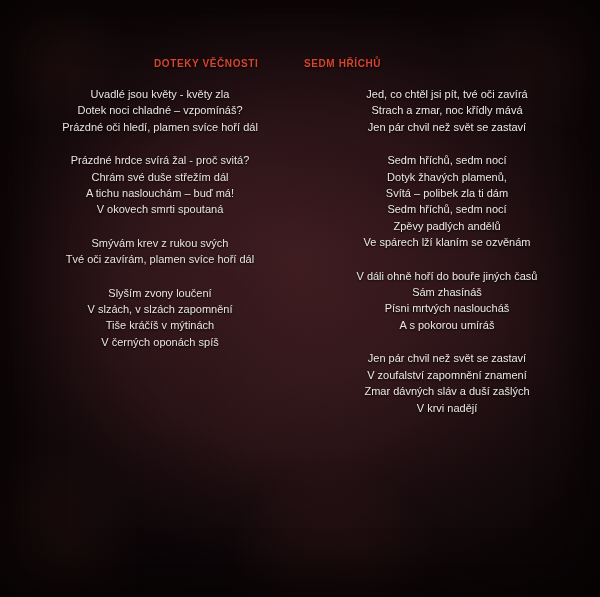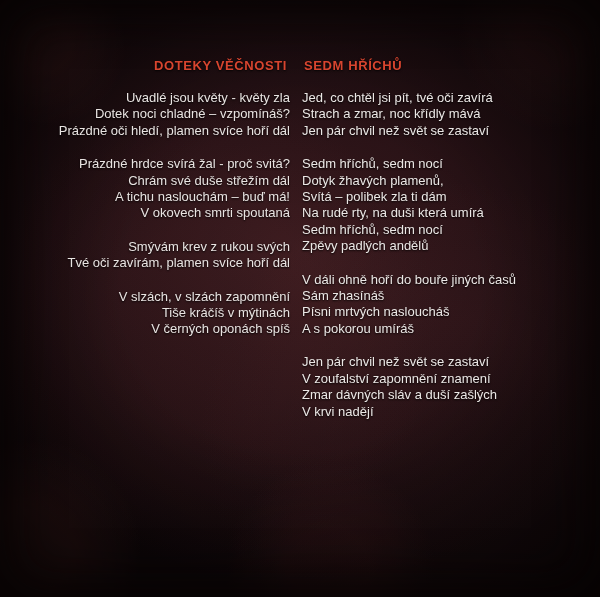--- a/index.html
+++ b/index.html
@@ -67,43 +67,44 @@
     width: 260px;
     padding-left: 30px;
     text-align: right;
   }
   .col-right {
     width: 290px;
     padding-left: 12px;
     text-align: left;
   }
   .col-title {
-    font-size: 13px;
+    font-size: 10px;
     font-weight: bold;
     letter-spacing: 0.6px;
     color: #d8452f;
     margin-bottom: 17px;
     text-shadow: 0 1px 2px rgba(0,0,0,0.85);
   }
   .col-left .col-title {
     text-align: left;
     padding-left: 124px;
   }
   .col-right .col-title {
     padding-left: 2px;
   }
   .stanza {
     margin-bottom: 17px;
   }
   .line {
-    font-size: 13px;
+    font-size: 11px;
     line-height: 16.4px;
     color: #e9e4e2;
     white-space: pre;
     text-shadow: 0 1px 2px rgba(0,0,0,0.9);
+    text-align: center;
   }
   .col-right .line {
     color: #ece8e6;
   }
 </style>
 </head>
 <body>
 
 <div class="booklet">
   <div class="grunge"></div>
@@ -127,42 +128,43 @@
         <div class="line">A tichu naslouchám – buď má!</div>
         <div class="line">V okovech smrti spoutaná</div>
       </div>
 
       <div class="stanza">
         <div class="line">Smývám krev z rukou svých</div>
         <div class="line">Tvé oči zavírám, plamen svíce hoří dál</div>
       </div>
 
       <div class="stanza">
+        <div class="line">Slyším zvony loučení</div>
         <div class="line">V slzách, v slzách zapomnění</div>
         <div class="line">Tiše kráčíš v mýtinách</div>
         <div class="line">V černých oponách spíš</div>
       </div>
     </div>
 
     <div class="col col-right">
       <div class="col-title">SEDM HŘÍCHŮ</div>
 
       <div class="stanza">
         <div class="line">Jed, co chtěl jsi pít, tvé oči zavírá</div>
         <div class="line">Strach a zmar, noc křídly mává</div>
         <div class="line">Jen pár chvil než svět se zastaví</div>
       </div>
 
       <div class="stanza">
         <div class="line">Sedm hříchů, sedm nocí</div>
         <div class="line">Dotyk žhavých plamenů,</div>
         <div class="line">Svítá – polibek zla ti dám</div>
-        <div class="line">Na rudé rty, na duši která umírá</div>
         <div class="line">Sedm hříchů, sedm nocí</div>
         <div class="line">Zpěvy padlých andělů</div>
+        <div class="line">Ve spárech lží klaním se ozvěnám</div>
       </div>
 
       <div class="stanza">
         <div class="line">V dáli ohně hoří do bouře jiných časů</div>
         <div class="line">Sám zhasínáš</div>
         <div class="line">Písni mrtvých nasloucháš</div>
         <div class="line">A s pokorou umíráš</div>
       </div>
 
       <div class="stanza">

